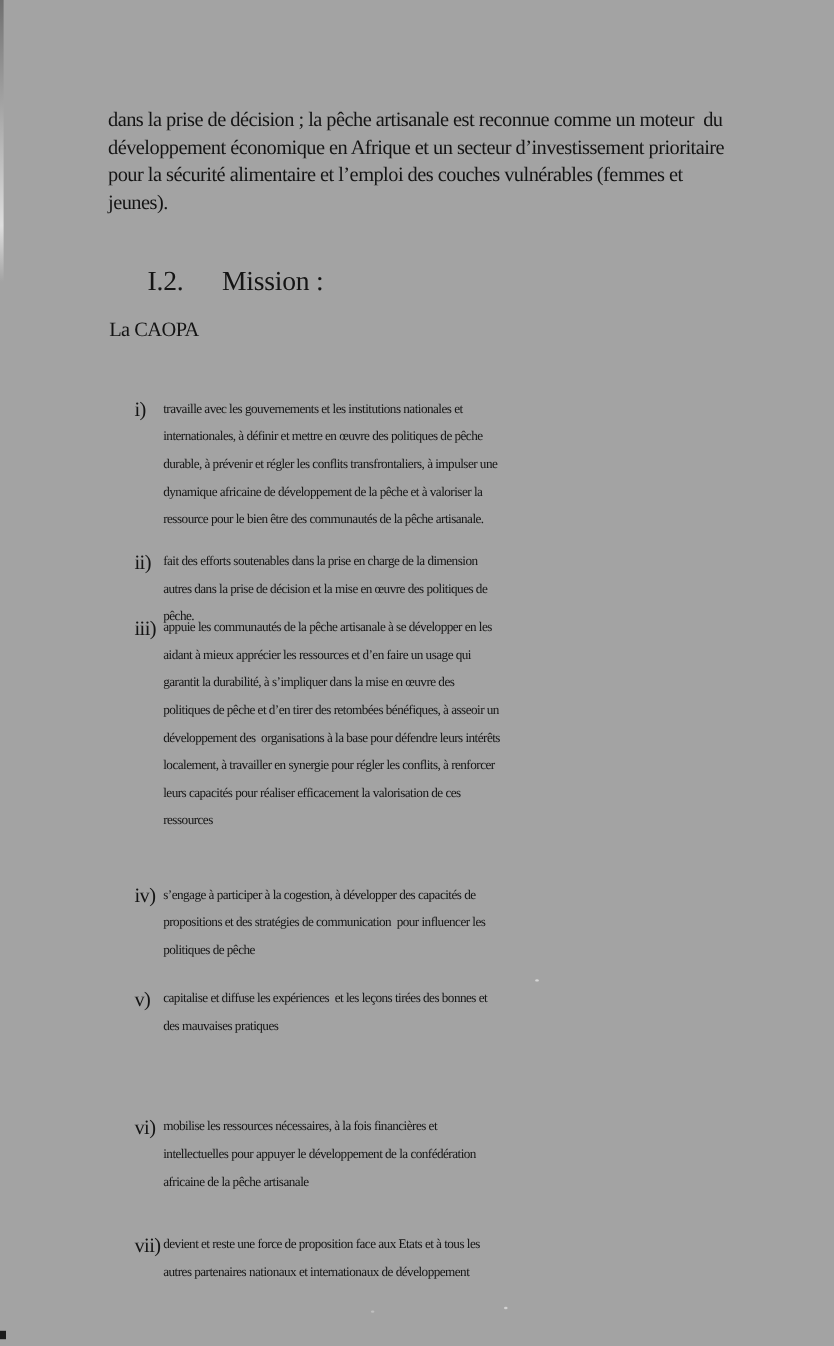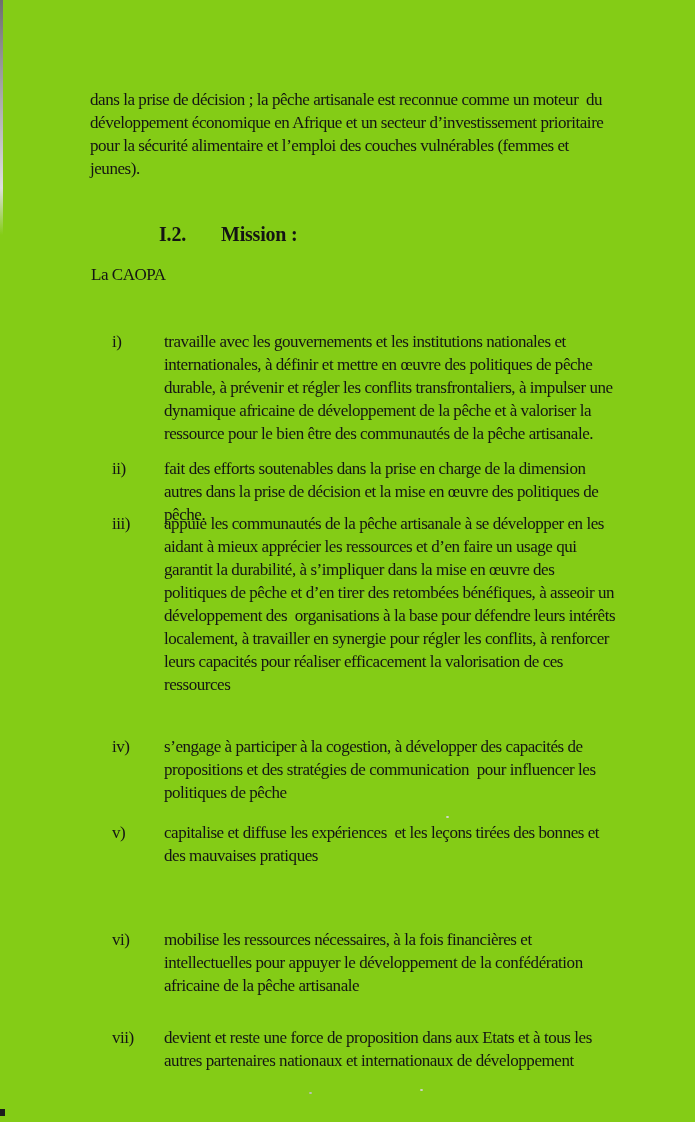--- a/index.html
+++ b/index.html
@@ -11,21 +11,21 @@
     height: 1122px;
     position: relative;
     background: #ffffff;
     overflow: hidden;
     font-family: "Liberation Serif", serif;
     color: #141414;
   }
   .page {
     position: absolute;
     inset: 0;
-    background: #84cc16;
+    background: #a3a3a3;
   }
   
   .edge-strip {
     position: absolute;
     left: 0;
     top: 0;
     width: 3px;
     height: 235px;
     background: linear-gradient(to bottom,
       #6f6f6f 0%, #8a8a8a 18%, #a5a5a5 38%, #c2c2c2 60%, #dedede 80%, rgba(255,255,255,0) 100%);
@@ -54,25 +54,24 @@
     white-space: pre;
     margin: 0;
   }
   #intro   { left: 90px;  top: 88px; }
   #subject { left: 91px;  top: 263px; }
   #leadin  { left: 90px;  top: 306px; }
   .heading {
     position: absolute;
     left: 123px;
     top: 223px;
-    font-size: 20px;
-    font-weight: bold;
+    font-size: 23px;
+    font-weight: normal;
     letter-spacing: -0.2px;
     line-height: 23px;
-    margin-left: 36px;
   }
   .heading .htitle {
     position: absolute;
     left: 62px;
     top: 0;
     white-space: pre;
   }
   
   .mission-list {
     margin: 0;
@@ -95,22 +94,22 @@
     position: absolute;
     left: 0;
     top: 0;
     font-size: 17px;
     line-height: 23px;
     letter-spacing: -0.45px;
     white-space: pre;
   }
   .item-text {
     display: block;
-    margin-left: 52px;
-    font-size: 17px;
+    margin-left: 24px;
+    font-size: 11px;
     line-height: 23px;
     letter-spacing: -0.45px;
     white-space: pre;
   }
 </style>
 </head>
 <body>
 
 <div class="page">
 
@@ -171,18 +170,18 @@
 des mauvaises pratiques</span>
     </li>
     <li>
       <span class="item-numeral">vi)</span>
       <span class="item-text">mobilise les ressources nécessaires, à la fois financières et
 intellectuelles pour appuyer le développement de la confédération
 africaine de la pêche artisanale</span>
     </li>
     <li>
       <span class="item-numeral">vii)</span>
-      <span class="item-text">devient et reste une force de proposition dans aux Etats et à tous les
+      <span class="item-text">devient et reste une force de proposition face aux Etats et à tous les
 autres partenaires nationaux et internationaux de développement</span>
     </li>
   </ol>
 
 </div>
 
 </body></html>

